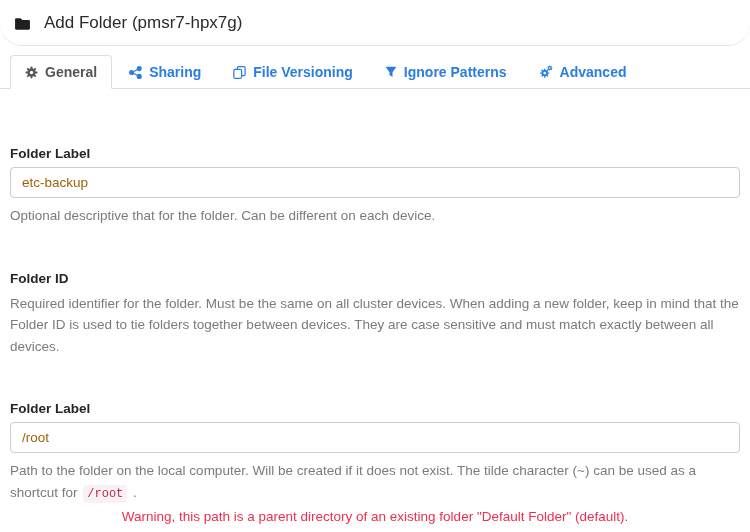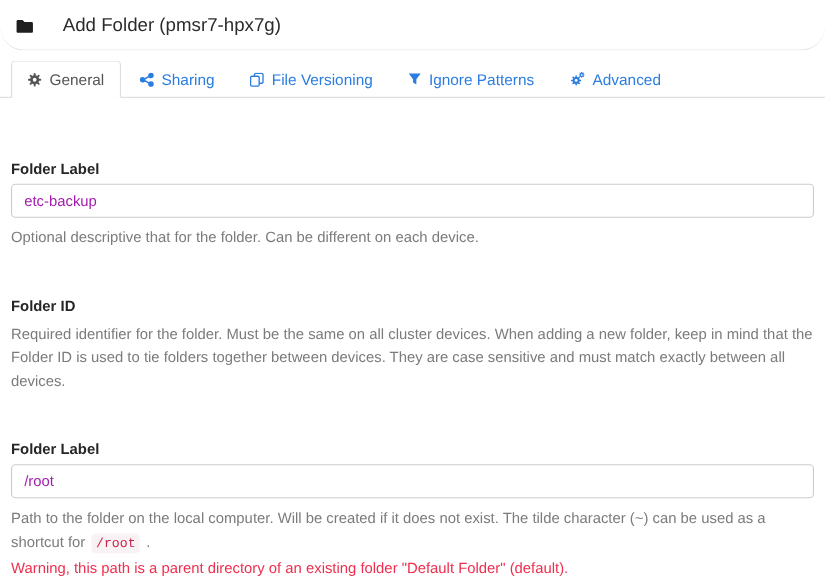--- a/index.html
+++ b/index.html
@@ -8,34 +8,35 @@
     width: 750px; height: 532px;
     background: #fff;
     font-family: "Liberation Sans", sans-serif;
     color: #333;
     overflow: hidden;
   }
   .modal { display: flex; flex-direction: column; width: 750px; height: 532px; }
 
   
   .modal-header {
-    display: flex; align-items: center; gap: 26px;
+    display: flex; align-items: center; gap: 13px;
     padding: 13px 14px 12px 14px;
     border-bottom: 1px solid #e5e5e5;
     border-radius: 22px;
   }
   .modal-header .hicon { display: inline-flex; }
   .modal-title { font-size: 17px; color: #2b2b2b; font-weight: 400; }
 
   
   .tabs {
     display: flex; 
     padding: 9px 10px 0 10px;
     border-bottom: 1px solid #ddd;
     margin: 0;
+    font-weight: bold;
   }
   .tab {
     display: inline-flex; align-items: center; gap: 7px;
     padding: 8px 14px;
     margin-right: 2px; margin-bottom: -1px;
     font-size: 14px;
     color: #2b7de0;
     border: 1px solid transparent;
     border-radius: 4px 4px 0 0;
     cursor: pointer;
@@ -59,21 +60,21 @@
     color: #262626;
     margin-bottom: 6px;
     margin-top: 44px;
   }
   .form-control {
     display: block; width: 100%;
     height: 31px;
     padding: 5px 11px;
     font-size: 13.5px;
     font-family: "Liberation Sans", sans-serif;
-    color: #a21caf;
+    color: #a16207;
     background: #fff;
     border: 1px solid #ccc;
     border-radius: 4px;
     outline: none;
   }
   .form-control[disabled] { background: #eee; color: #555; cursor: not-allowed; }
   .help-block {
     margin: 7px 0 0 0;
     font-size: 13.5px;
     color: #7b7b7b;
@@ -86,20 +87,21 @@
     background: #f9f2f4;
     padding: 2px 4px;
     border-radius: 4px;
     margin: 0 2px;
   }
   .text-danger {
     margin: 3px 0 0 0;
     font-size: 13.5px;
     color: #ee2e4e;
     line-height: 1.5;
+    text-align: center;
   }
 
   
   .modal-footer {
     border-top: 1px solid #e5e5e5;
     padding: 13px 12px;
     display: flex; justify-content: flex-end; align-items: center; gap: 8px;
   }
   .btn {
     display: inline-flex; align-items: center; gap: 7px;

